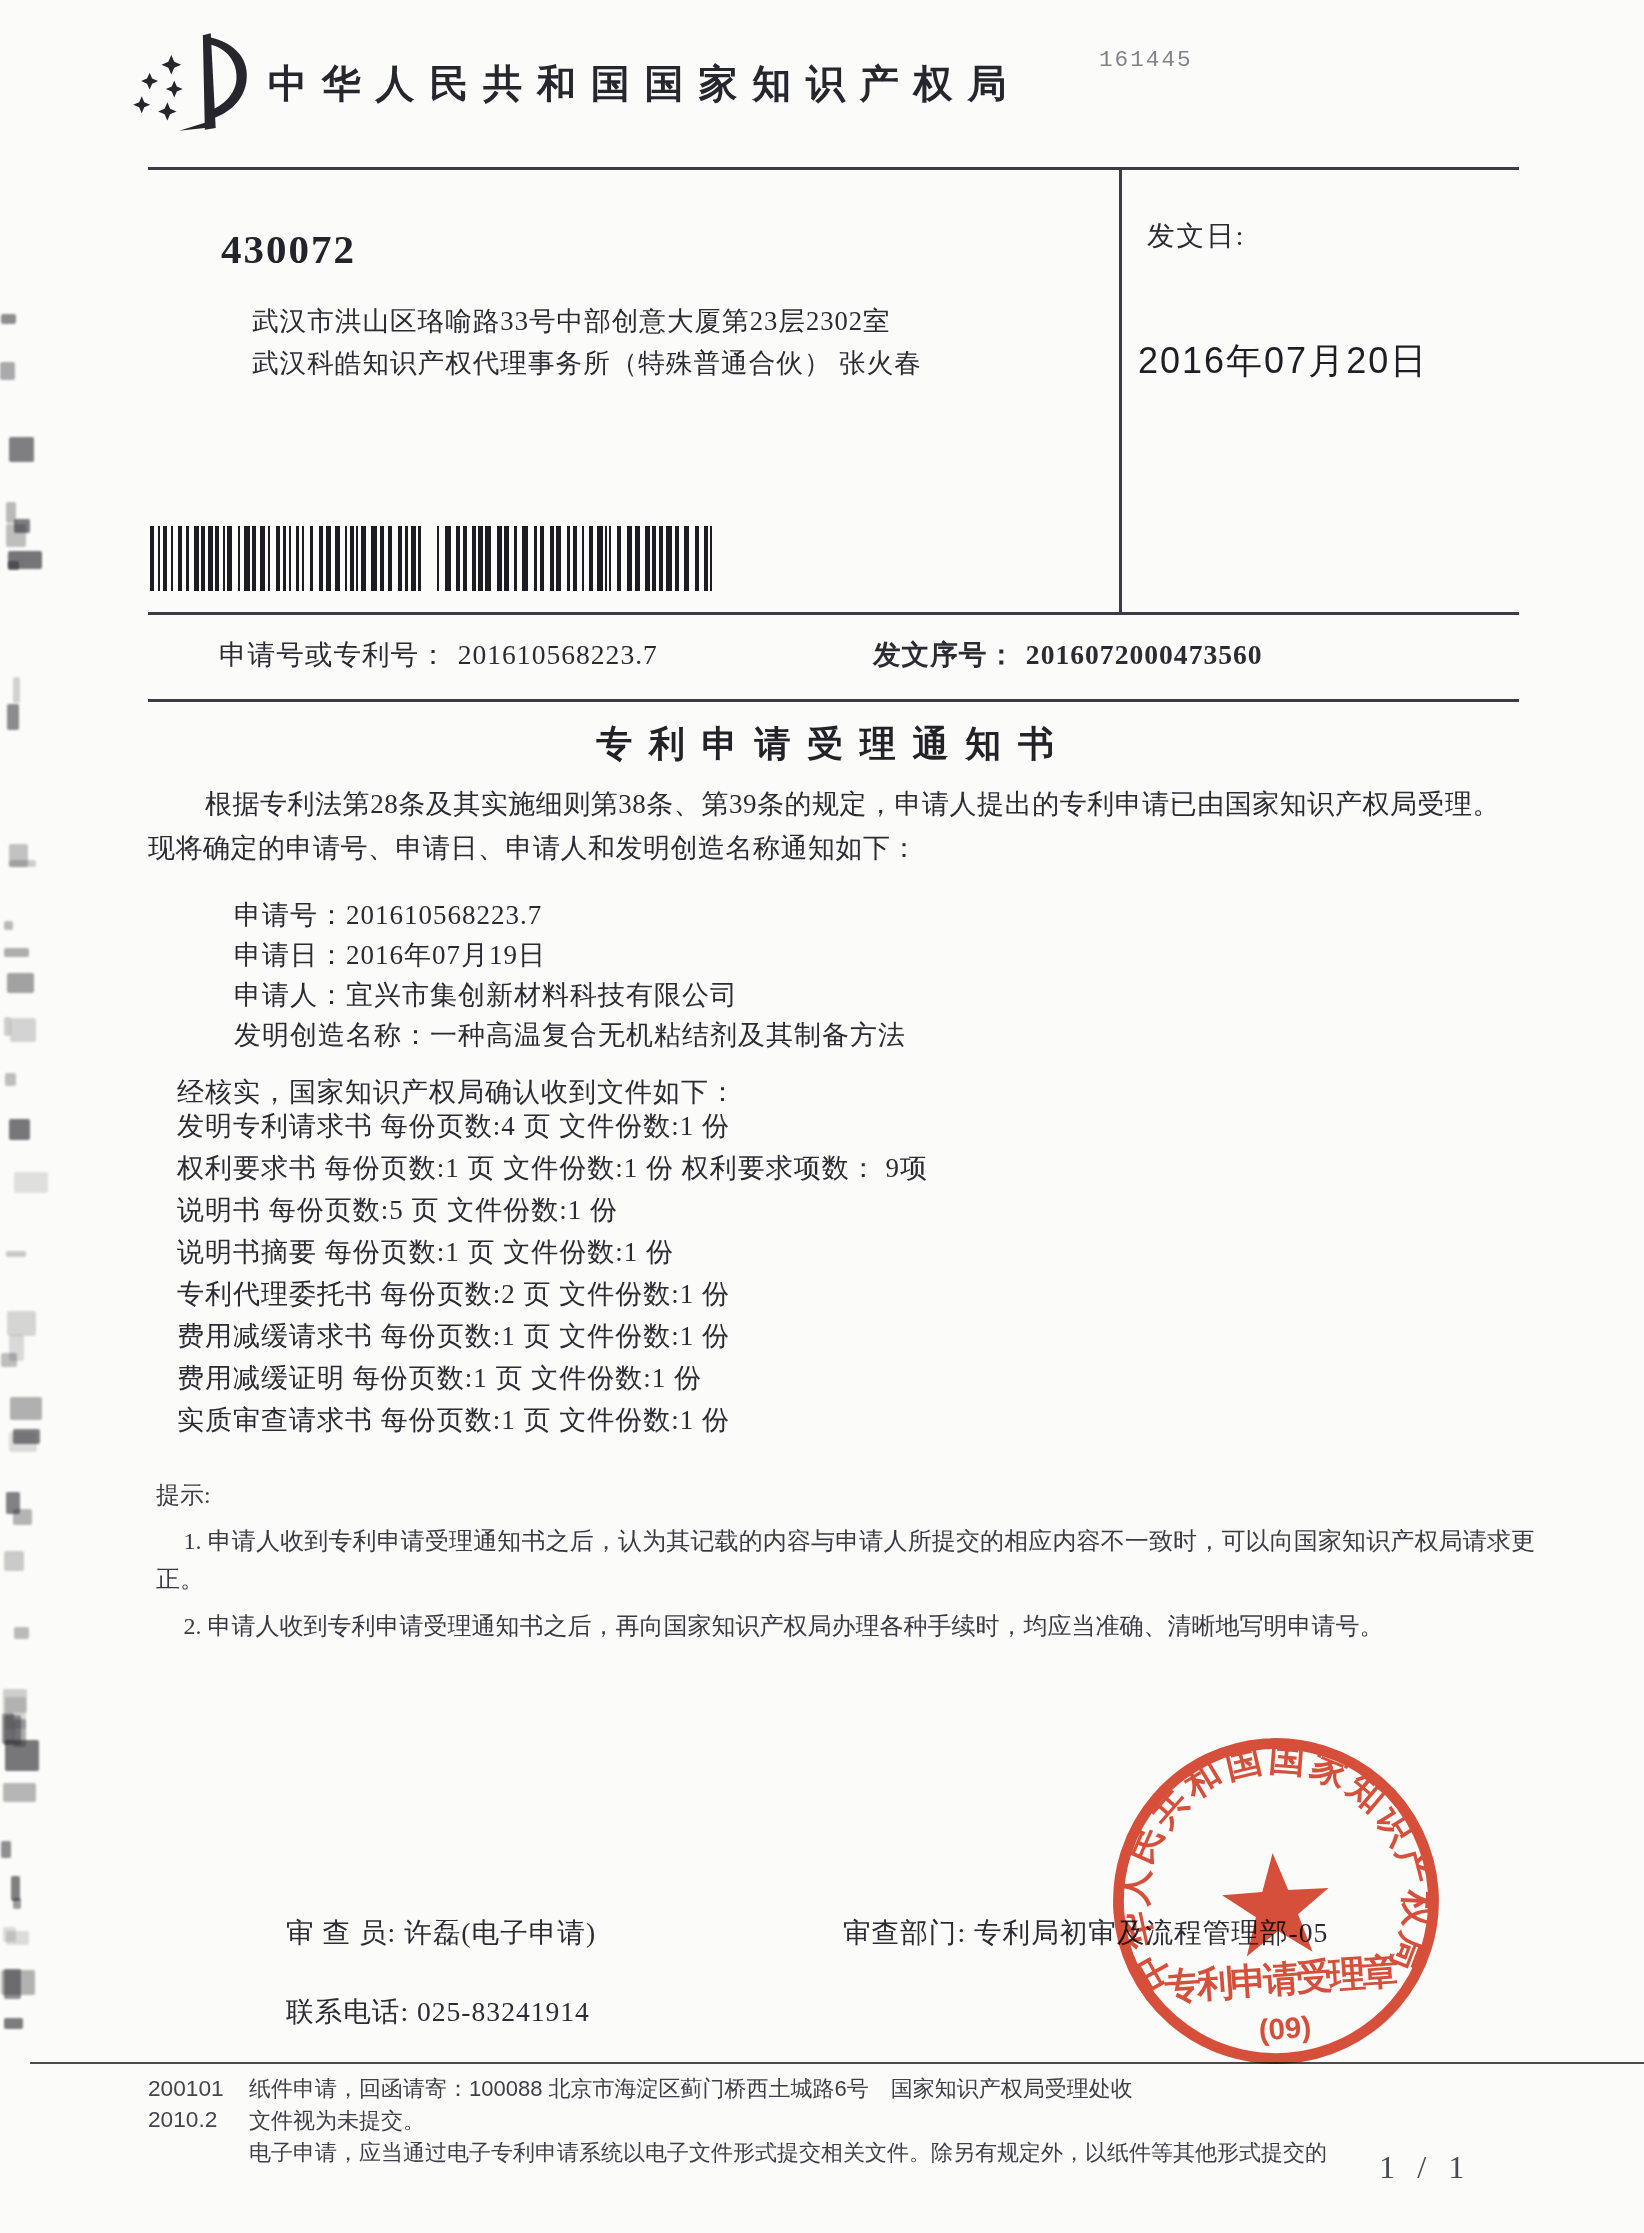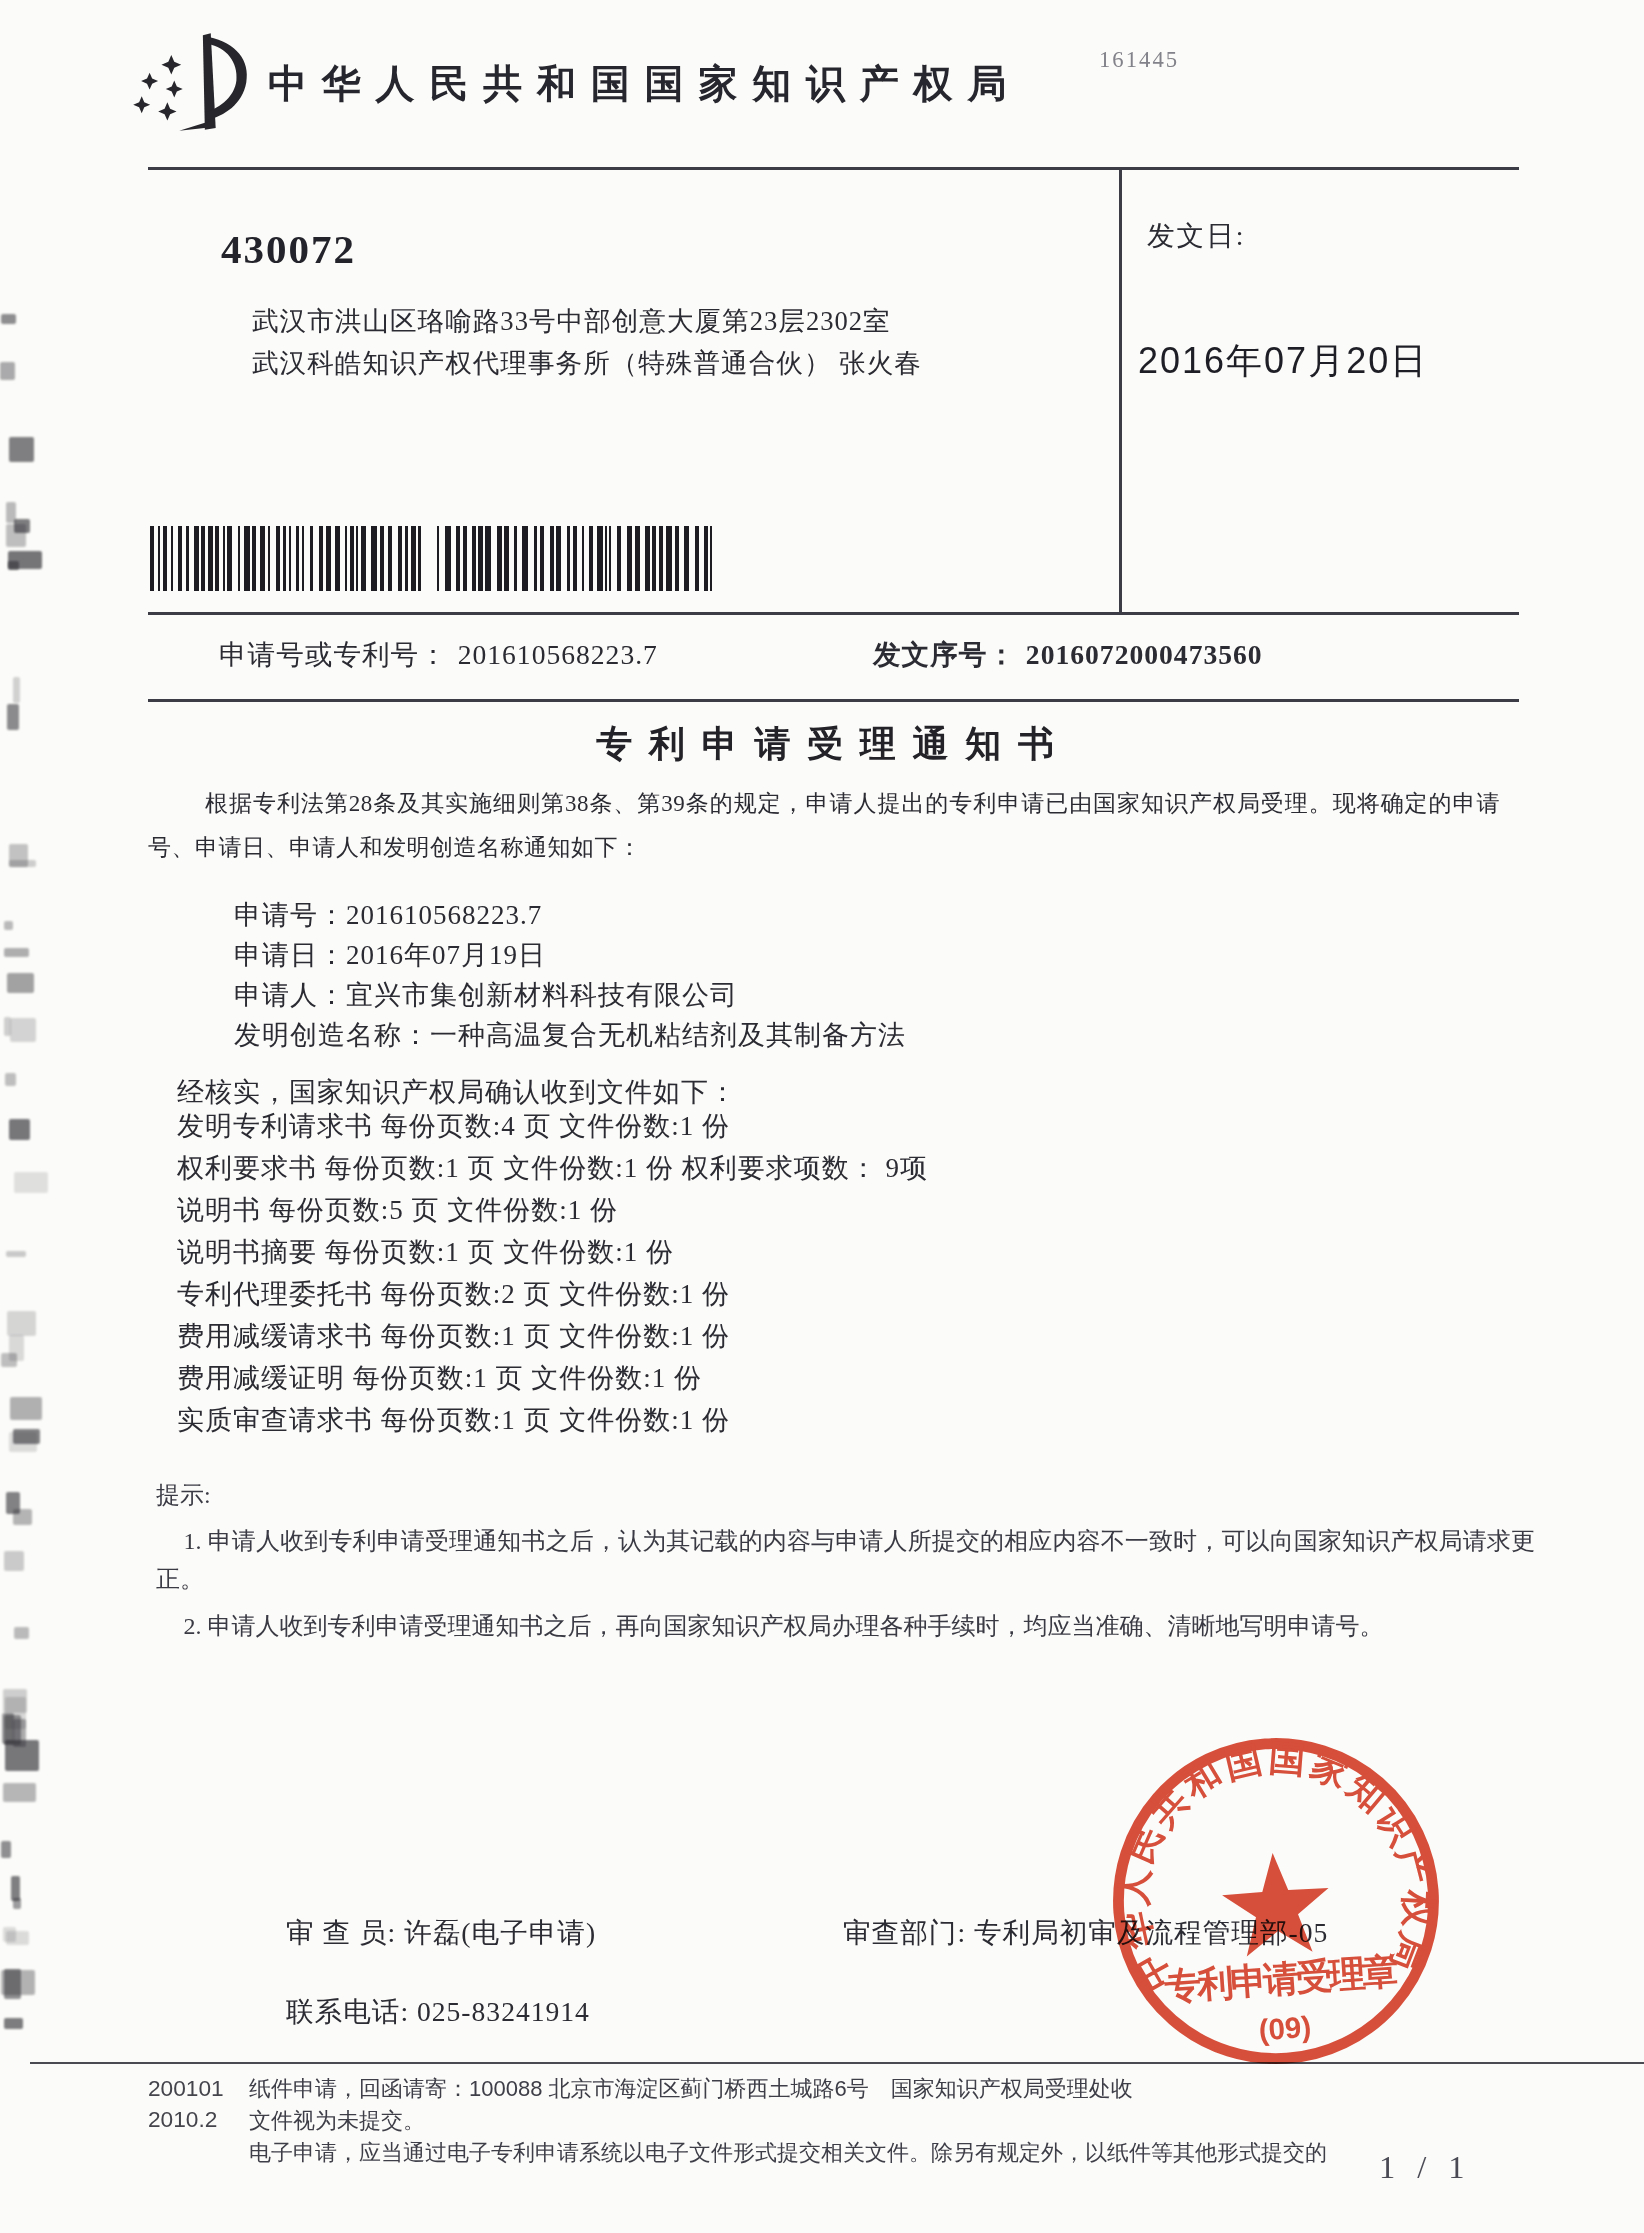--- a/index.html
+++ b/index.html
@@ -8,21 +8,21 @@
     width:1644px;height:2233px;
     background:#fbfbf9;
     overflow:hidden;
     font-family:"Liberation Serif", serif;
     color:#2b2b33;
   }
   
   .artifacts{position:absolute;left:0;top:0;width:43px;height:2233px;z-index:5;}
   .artifacts .mark{position:absolute;background:#2e2e34;border-radius:2px;filter:blur(1px);}
   
-  .topnum{position:absolute;left:1099px;top:47px;font-family:Liberation Serif, serif;
+  .topnum{position:absolute;left:1099px;top:47px;font-family:Liberation Mono, monospace;
     font-size:22.7px;color:#82828a;letter-spacing:2px;}
   .logo{position:absolute;left:120px;top:33px;}
   .header-title{position:absolute;left:268px;top:57px;width:650px;text-align:center;
     font-family:"Liberation Sans",sans-serif;font-weight:bold;font-size:39px;
     letter-spacing:14.8px;color:#26262e;white-space:nowrap;}
   .rule{position:absolute;background:#3c3c46;}
   .rule-header{left:148px;top:167px;width:1371px;height:3px;}
   .vline-datebox{left:1119px;top:167px;width:3px;height:446px;}
   .rule-mid1{left:148px;top:612px;width:1371px;height:3px;}
   .rule-mid2{left:148px;top:699px;width:1371px;height:3px;}
@@ -41,21 +41,21 @@
   .barcode-2{left:437px;width:286px;}
   .barcode span{background:#1c1c22;height:100%;flex:none;}
   
   .row-appno{position:absolute;left:219px;top:636px;font-size:27.6px;letter-spacing:1px;}
   .row-serial{position:absolute;left:873px;top:636px;font-size:27.6px;font-weight:bold;letter-spacing:1px;}
   .row-appno .val{margin-left:9.9px;}
   .row-serial .val{margin-left:9.9px;}
   
   .notice-title{position:absolute;left:148px;top:720px;width:1371px;text-align:center;
     font-size:36px;font-weight:bold;letter-spacing:16.7px;color:#222228;white-space:nowrap;}
-  .intro{position:absolute;left:148px;top:782px;width:1352px;font-size:23px;line-height:44px;
+  .intro{position:absolute;left:148px;top:782px;width:1352px;font-size:27px;line-height:44px;
     text-indent:57px;letter-spacing:0.5px;text-align:justify;}
   .fields{position:absolute;left:234px;top:873px;font-size:27px;margin-top:24px;}
   .fields .frow{height:40px;letter-spacing:1px;}
   .received{position:absolute;left:177px;top:1074px;font-size:27px;letter-spacing:1px;}
   .docs{position:absolute;left:177px;top:1105px;font-size:27px;line-height:42px;letter-spacing:1px;}
   .tips{position:absolute;left:156px;top:1476px;width:1379px;font-size:24px;line-height:38px;color:#3a3a44;}
   .tips .tips-title{margin-bottom:7.9px;}
   .tips p{margin:0 0 8.9px 0;text-indent:27.6px;text-align:justify;}
   
   .examiner{position:absolute;left:286px;top:1914px;font-size:27.6px;letter-spacing:1px;}

